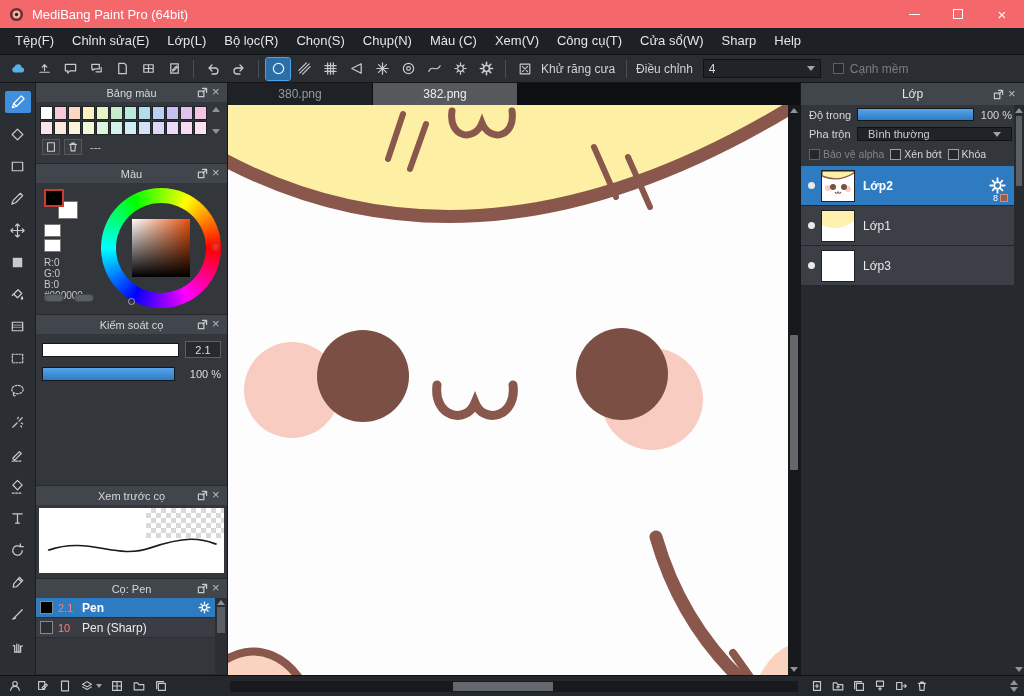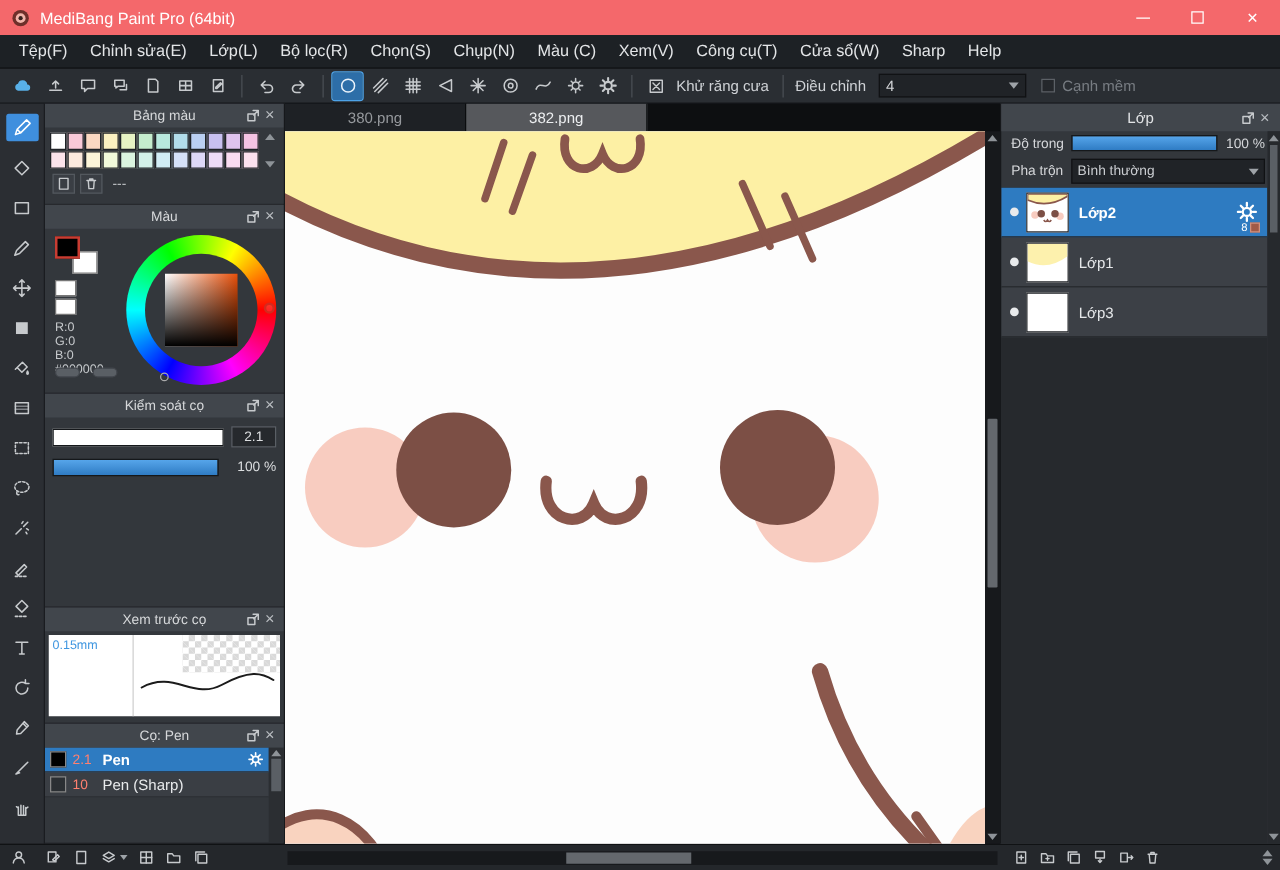--- a/index.html
+++ b/index.html
@@ -121,21 +121,21 @@
   .vthumb{width:8px;height:135px;background:#64686d;border-radius:1px;position:absolute;top:230px;cursor:pointer;}
   .vscroll .arr-up{margin-top:3px;}
   .vscroll .arr-dn{position:absolute;bottom:3px;}
 
   
   .layerscol{width:224px;flex:0 0 224px;background:var(--panel-bg,#33373c);display:flex;flex-direction:column;border-left:1px solid #16181b;position:relative;}
   .lay-head{height:22px;flex:0 0 22px;background:var(--panel-header-bg,#41464c);display:flex;align-items:center;justify-content:center;font-size:12px;color:#e2e4e6;position:relative;}
   .lay-row{display:flex;align-items:center;padding:3px 12px 3px 8px;}
   .lay-label{width:48px;font-size:11px;color:#d4d6d9;flex:0 0 auto;}
   .lay-val{width:38px;text-align:right;font-size:11px;color:#d4d6d9;}
-  .blendbox{flex:1;height:20px;background:#202327;border:1px solid #101214;display:flex;align-items:center;padding:0 4px;font-size:11px;color:#c9ccd0;cursor:pointer;text-align:center;}
+  .blendbox{flex:1;height:14px;background:#202327;border:1px solid #101214;display:flex;align-items:center;padding:0 10px;font-size:11px;color:#c9ccd0;cursor:pointer;text-align:center;}
   .blendbox .caret{margin-left:auto;width:0;height:0;border-left:4px solid transparent;border-right:4px solid transparent;border-top:5px solid #9ea3a8;}
   .lay-checks{display:flex;align-items:center;gap:6px;padding:4px 4px 6px 8px;font-size:10.5px;white-space:nowrap;}
   .lay-checks .lbl{color:#d4d6d9;}
   .lay-checks .lbl.dim{color:#80858b;}
   .lay-checks .item{display:flex;align-items:center;cursor:pointer;}
   .lay-checks .cbx{margin-right:3px;}
   .llist{flex:1;background:#26292d;overflow:hidden;margin-right:10px;}
   .lrow{height:40px;display:flex;align-items:center;background:#3c4046;border-bottom:1px solid #23262a;position:relative;cursor:pointer;}
   .lrow.sel{background:var(--accent-blue,#2e7bc1);}
   .vis{width:20px;display:flex;justify-content:center;flex:0 0 auto;}
@@ -547,23 +547,20 @@
             <span class="popout">
                 <svg class="ico" width="11" height="11" viewBox="0 0 12 12">
                   <rect x="1.5" y="4.5" width="6" height="6"></rect>
                   <path d="M6 1.5h4.5V6M10.5 1.5 6.5 5.5"></path>
                 </svg>
               </span>
             <span class="pclose">×</span>
           </span>
         </div>
         <div class="pv-body">
-          <div class="pv-left">
-            <span class="tip">0.15mm</span>
-          </div>
           <div class="pv-right">
             <div class="pv-corner checker"></div>
             <svg width="100%" height="100%" viewBox="0 0 110 65" preserveAspectRatio="none" style="position:absolute;left:0;top:0;">
               <path d="M6 42 C 30 28, 45 52, 66 40 S 96 30, 105 36" stroke="#1b1b1b" stroke-width="1.6" fill="none" stroke-linecap="round"></path>
             </svg>
           </div>
         </div>
       </div>
 
       <div class="panel" style="flex:1;">
@@ -663,20 +660,34 @@
         <div class="slider blue" style="height:13px;"></div>
         <span class="lay-val">100 %</span>
       </div>
       <div class="lay-row">
         <span class="lay-label">Pha trộn</span>
         <div class="blendbox">
           <span>Bình thường</span>
           <span class="caret"></span>
         </div>
       </div>
+      <div class="lay-checks">
+        <span class="item">
+            <span class="cbx dim"></span>
+            <span class="lbl dim">Bảo vệ alpha</span>
+          </span>
+        <span class="item">
+            <span class="cbx"></span>
+            <span class="lbl">Xén bớt</span>
+          </span>
+        <span class="item">
+            <span class="cbx"></span>
+            <span class="lbl">Khóa</span>
+          </span>
+      </div>
       <div class="llist">
         <div class="lrow sel">
           <span class="vis">
               <span class="visdot"></span>
             </span>
           <span class="lthumb checker" style="background-size:6px 6px;background-position:0 0,3px 3px;">
             <svg width="32" height="30" viewBox="0 0 32 30">
                 <rect width="32" height="30" fill="#fff"></rect>
                 <path d="M0 5 Q16 12 32 2 L32 0 L0 0 Z" fill="#fdf0a4" stroke="#8a574c" stroke-width="1.4"></path>
                 <circle cx="6" cy="17" r="3" fill="#f8ccc0"></circle>

